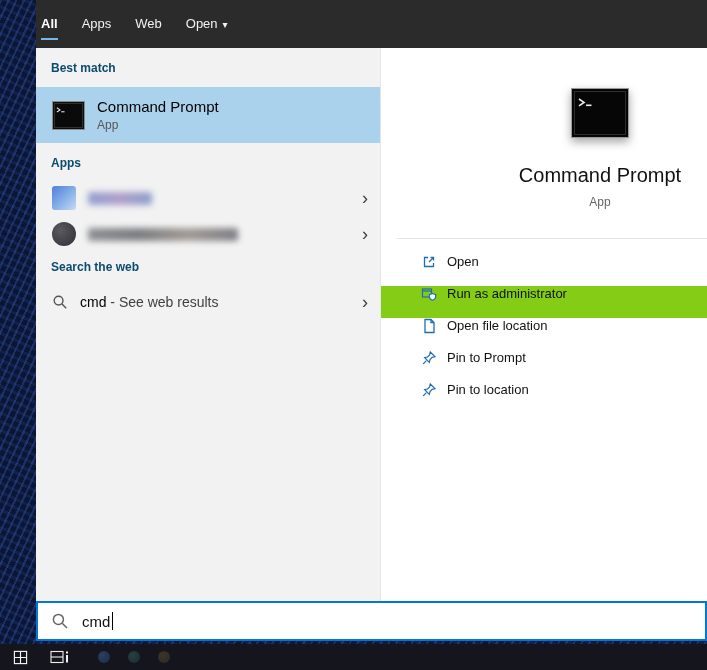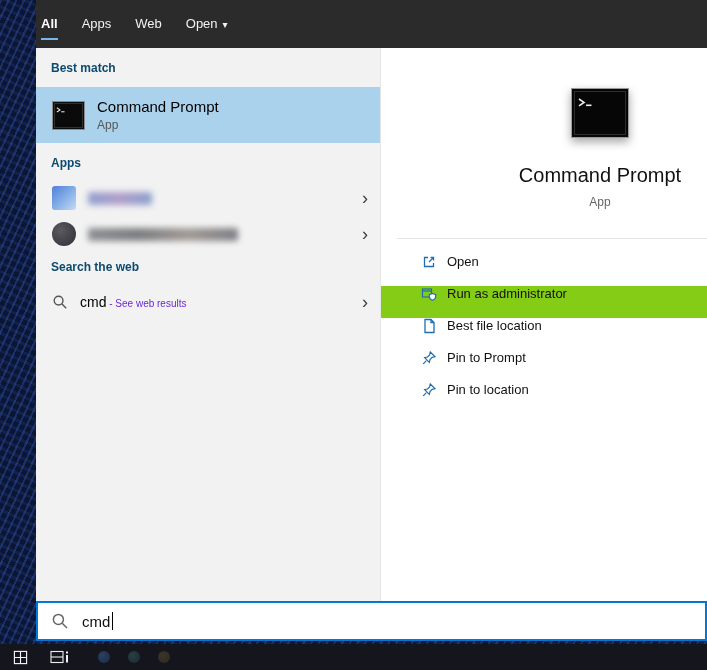--- a/index.html
+++ b/index.html
@@ -50,21 +50,21 @@
   .app-ic-1 { border-radius:3px; background:linear-gradient(135deg,#4f7fd9,#8fb7ea 60%,#c8d9f2); filter:blur(.7px); }
   .app-ic-2 { border-radius:50%; background:radial-gradient(circle at 35% 35%,#5a5a60,#2e2e34); filter:blur(.5px); }
   .redacted { height:13px; border-radius:2px; filter:blur(3px); opacity:.9; }
   .r1 { width:64px;  background:linear-gradient(90deg,#8796cc,#a995c6,#7f97c8); }
   .r2 { width:150px; background:linear-gradient(90deg,#83858a,#6e7074,#98908a,#70727a); }
   .chev { margin-left:auto; color:#3d3d3d; font-size:18px; line-height:1; }
 
   .mag { width:16px; height:16px; margin-right:12px; flex:none; }
   .web-text { font-size:14px; }
   .q { color:#000; }
-  .suffix { color:#6d28d9; font-size:10px; }
+  .suffix { color:#404040; font-size:14px; }
 
   .right-pane {
     position:absolute; left:344px; top:48px; width:327px; height:553px;
     background:#fff; border-left:1px solid #e6e6e6;
   }
   .big-icon { position:absolute; left:190px; top:40px; filter:drop-shadow(0 4px 5px rgba(0,0,0,.35)); }
   .dp-title { position:absolute; top:116px; left:69px; width:300px; text-align:center; font-size:20px; color:#111; }
   .dp-sub   { position:absolute; top:147px; left:69px; width:300px; text-align:center; font-size:12px; color:#666; }
   .dp-divider { position:absolute; top:190px; left:16px; right:0; height:1px; background:#e5e5e5; }
   .actions { position:absolute; top:206px; left:0; right:0; }
@@ -196,21 +196,21 @@
         <span class="a-label">Run as administrator</span>
       </div>
 
       <div class="action-row">
         <span class="a-icon">
           <svg width="16" height="16" viewBox="0 0 16 16" fill="none" stroke="#1f6cb0" stroke-width="1.3">
             <path d="M4 1.5 h6 l3 3 V14.5 H4 z"></path>
               <path d="M10 1.5 v3 h3"></path>
           </svg>
         </span>
-        <span class="a-label">Best file location</span>
+        <span class="a-label">Open file location</span>
       </div>
 
       <div class="action-row">
         <span class="a-icon">
           <svg width="16" height="16" viewBox="0 0 16 16" fill="none" stroke="#1f6cb0" stroke-width="1.2">
             <path d="M9.3 2 L14 6.7 l-2.9 .7 -2.1 2.1 -.7 2.9 L3.6 7.7 l2.9-.7 2.1-2.1 z"></path>
             <path d="M5.4 10.6 L2.2 13.8"></path>
           </svg>
         </span>
         <span class="a-label">Pin to Prompt</span>

